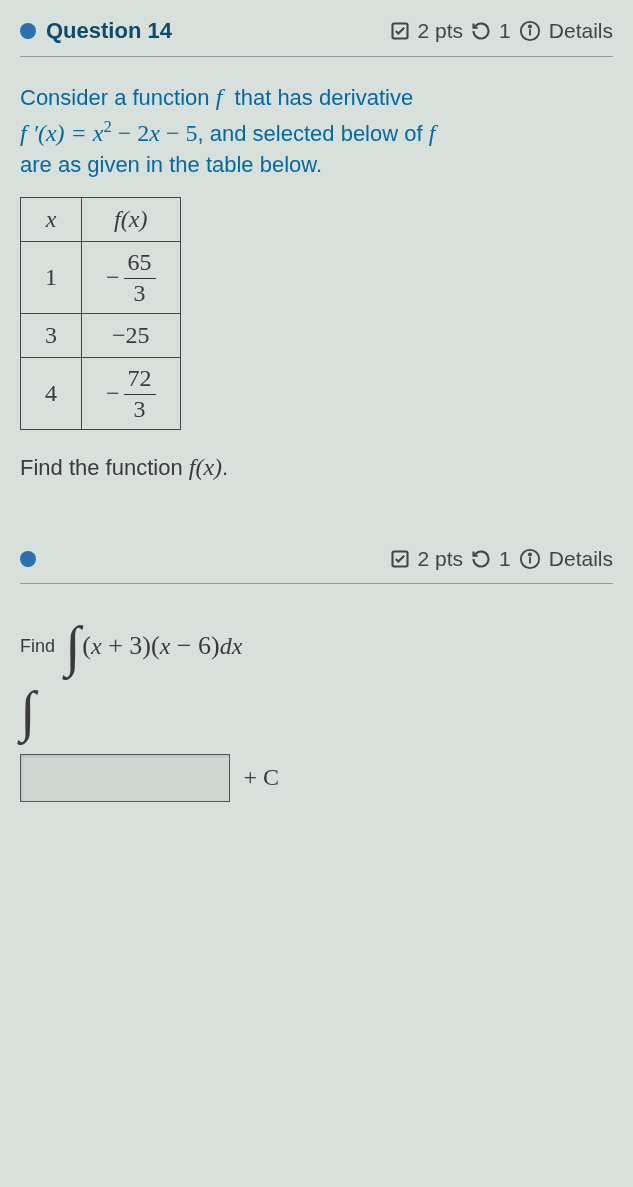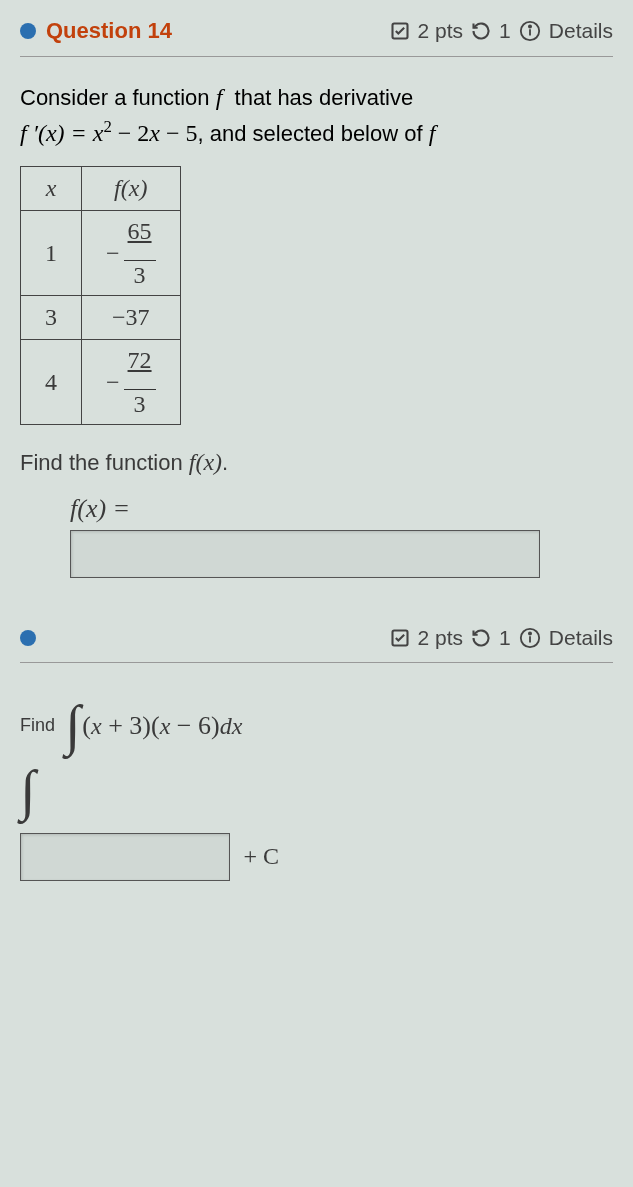--- a/index.html
+++ b/index.html
@@ -21,21 +21,21 @@
       padding-bottom: 12px;
       border-bottom: 1px solid #999;
       margin-bottom: 24px;
     }
     .q-left {
       display: flex;
       align-items: center;
       gap: 10px;
       font-weight: bold;
       font-size: 22px;
-      color: #c2410c;
+      color: #0c4a6e;
     }
     .dot {
       width: 16px;
       height: 16px;
       border-radius: 50%;
       background: #2b6fb0;
     }
     .q-right {
       display: flex;
       align-items: center;
@@ -45,21 +45,21 @@
     }
     .icon-box {
       display: inline-flex;
       align-items: center;
       justify-content: center;
     }
     .body-text {
       font-size: 22px;
       line-height: 1.4;
       margin-bottom: 16px;
-      color: #000000;
+      color: #0369a1;
     }
     .math-i { font-style: italic; font-family: 'Times New Roman', serif; font-size: 24px; }
     .math { font-family: 'Times New Roman', serif; font-size: 24px; }
     table.fx {
       border-collapse: collapse;
       margin: 6px 0 24px 0;
     }
     table.fx td, table.fx th {
       border: 1px solid #444;
       padding: 8px 24px;
@@ -67,21 +67,21 @@
       font-family: 'Times New Roman', serif;
       font-size: 24px;
       font-weight: normal;
     }
     .frac {
       display: inline-block;
       text-align: center;
       vertical-align: middle;
       line-height: 1;
     }
-    .frac .num { display: block; border-bottom: 1.5px solid #333; padding: 0 4px 17px 4px; text-decoration: underline; }
+    .frac .num { display: block; border-bottom: 1.5px solid #333; padding: 0 4px 4px 4px; }
     .frac .den { display: block; padding: 2px 4px 0 4px; }
     .neg { display: inline-block; vertical-align: middle; margin-right: 4px; }
     .prompt {
       font-size: 22px;
       margin: 18px 0 18px 0;
     }
     .answer-block { margin-left: 50px; }
     .fx-label {
       font-family: 'Times New Roman', serif;
       font-style: italic;
@@ -161,55 +161,52 @@
           <circle cx="12" cy="7" r="1.2" fill="#444"></circle>
         </svg>
       </span>
       <span>Details</span>
     </div>
   </div>
 
   <div class="body-text">
     <span>Consider a function </span><span class="math-i">f</span>&nbsp;<span> that has derivative</span><br>
     <span class="math-i">f ′(x) = </span><span class="math"><span class="math-i">x</span><span class="sup">2</span> − 2<span class="math-i">x</span> − 5</span><span>, and selected below of </span><span class="math-i">f</span><br>
+    <span>are as given in the table below.</span>
   </div>
 
   <table class="fx">
     <tbody>
         <tr>
       <th><span class="math-i">x</span></th>
       <th><span class="math-i">f(x)</span></th>
     </tr>
     <tr>
       <td>1</td>
       <td>
         <span class="neg">−</span><span class="frac"><span class="num">65</span><span class="den">3</span></span>
       </td>
     </tr>
     <tr>
       <td>3</td>
-      <td>−37</td>
+      <td>−25</td>
     </tr>
     <tr>
       <td>4</td>
       <td>
         <span class="neg">−</span><span class="frac"><span class="num">72</span><span class="den">3</span></span>
       </td>
     </tr>
   </tbody>
     </table>
 
   <div class="prompt">
     <span>Find the function </span><span class="math-i">f(x)</span><span>.</span>
   </div>
 
-  <div class="answer-block">
-    <span class="fx-label">f(x) =</span>
-    <div class="input-box"></div>
-  </div>
 </div>
 
 <div class="question-block">
   <div class="q-header">
     <div class="q-left">
       <span class="dot"></span>
     </div>
     <div class="q-right">
       <span class="icon-box">
         <svg width="20" height="20" viewBox="0 0 24 24" fill="none" stroke="#444" stroke-width="2.5">

